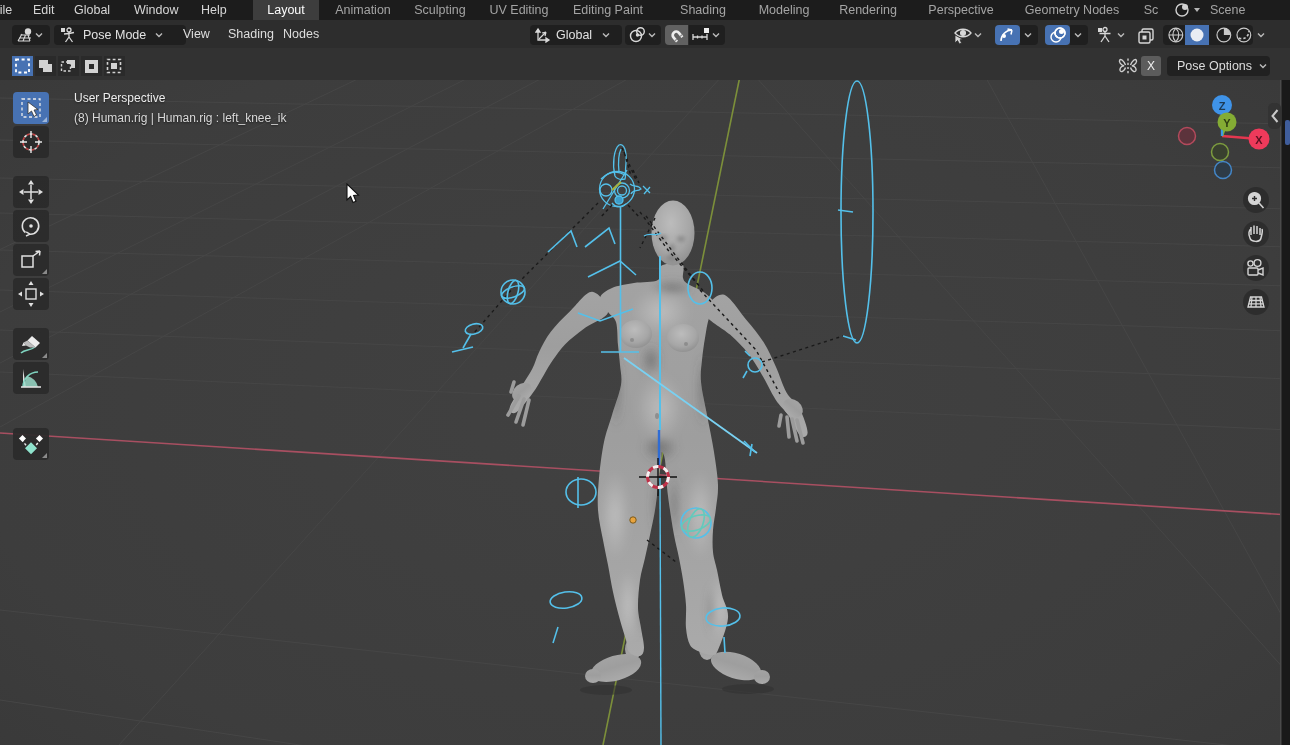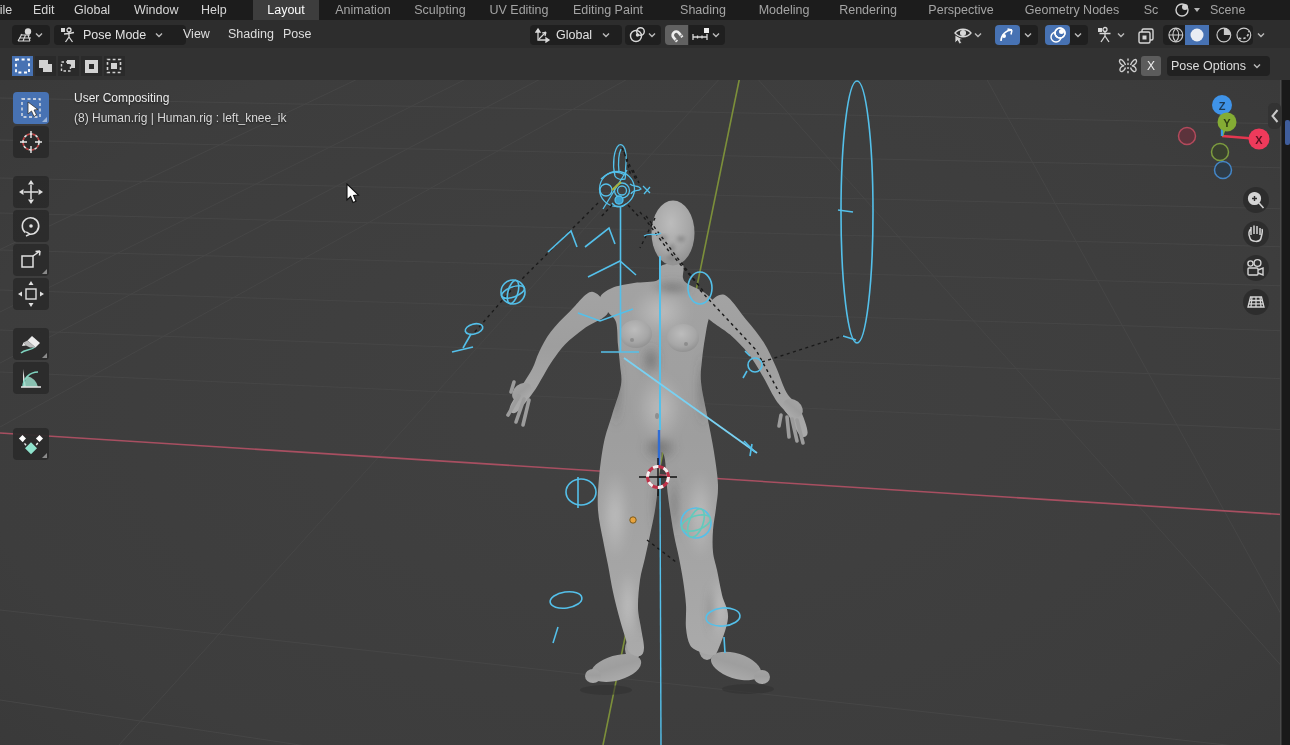--- a/index.html
+++ b/index.html
@@ -318,21 +318,21 @@
         </g>
         <rect x="1" y="1" width="4" height="4" fill="#d8d8d8"></rect>
       </svg>
   <span style="margin-left:6px">Pose Mode</span>
   <svg style="margin-left:8px" width="10" height="8" viewBox="0 0 10 8">
         <path d="M2,2.5 L5,5.5 L8,2.5" stroke="#bbb" stroke-width="1.4" fill="none"></path>
       </svg>
  </div>
  <span class="mtxt" style="left:183px">View</span>
  <span class="mtxt" style="left:228px">Shading</span>
- <span class="mtxt" style="left:283px">Pose</span>
+ <span class="mtxt" style="left:283px">Nodes</span>
  <div class="chip" style="left:530px;width:92px">
   <svg style="margin-left:5px" width="17" height="16" viewBox="0 0 17 16">
         <g stroke="#d8d8d8" stroke-width="1.3" fill="none">
           <path d="M3,2 L3,13 L14,13"></path>
           <path d="M3,2 l-2,3 l4,0 z" fill="#d8d8d8"></path>
           <path d="M14,13 l-3,-2 l0,4 z" fill="#d8d8d8"></path>
           <path d="M4,12 L11,5 M11,5 l-4,1 M11,5 l-1,4" stroke-width="1.2"></path>
         </g>
       </svg>
   <span style="margin-left:4px">Global</span>
@@ -490,21 +490,21 @@
   </div>
 <svg class="abs" style="left:1117px;top:56px" width="22" height="20" viewBox="0 0 22 20">
     <g stroke="#cfcfcf" stroke-width="1.4" fill="none">
       <path d="M8.5,9 C7,5 4,2.5 2.8,4 C1.6,5.8 3.5,8.5 7,9.8 C4,10.2 2.2,12.5 3.2,14.8 C4.2,16.8 7.5,15 8.5,11.5"></path>
       <path d="M13.5,9 C15,5 18,2.5 19.2,4 C20.4,5.8 18.5,8.5 15,9.8 C18,10.2 19.8,12.5 18.8,14.8 C17.8,16.8 14.5,15 13.5,11.5"></path>
       <line x1="11" y1="2.5" x2="11" y2="17.5" stroke-dasharray="2.2 2"></line>
     </g>
   </svg>
 <div class="abs" style="left:1141px;top:56px;width:20px;height:20px;background:#5c5c5c;border-radius:3px;color:#f0f0f0;font-size:12px;text-align:center;line-height:20px">X</div>
 <div class="abs" style="left:1167px;top:56px;width:103px;height:20px;background:#212121;border-radius:4px;color:#dcdcdc;font-size:12.5px;display:flex;align-items:center">
-    <span style="margin-left:4px">Pose Options</span>
+    <span style="margin-left:10px">Pose Options</span>
     <svg style="margin-left:6px" width="10" height="8" viewBox="0 0 10 8">
       <path d="M2,2.5 L5,5.5 L8,2.5" stroke="#bbb" stroke-width="1.4" fill="none"></path>
     </svg>
   </div>
 
 <div class="tool on" style="top:92px">
     <svg width="36" height="32" viewBox="0 0 36 32">
       <rect x="9" y="7" width="18" height="18" fill="none" stroke="#ececec" stroke-width="1.3" stroke-dasharray="3 2.5"></rect>
       <path d="M15,10 L15,22 L18.5,19 L21,24.5 L23.5,23 L21,18 L25,17.5 Z" fill="#fff" stroke="#333" stroke-width="0.8"></path>
       <path d="M34,30 l-5,0 5,-5 z" fill="#9db6d9"></path>
@@ -582,18 +582,18 @@
       <g fill="none">
         <path d="M9,11 C12,17 15,20 18,20.5 C21,20 24,17 27,11" stroke="#e8e8e8" stroke-width="1.5" stroke-dasharray="2.5 2.5"></path>
         <rect x="7" y="8" width="5" height="5" fill="#fff" transform="rotate(45 9.5 10.5)"></rect>
         <rect x="24" y="8" width="5" height="5" fill="#fff" transform="rotate(45 26.5 10.5)"></rect>
         <rect x="13.5" y="16" width="8.5" height="8.5" fill="#8fe3cd" transform="rotate(45 18 20.5)"></rect>
       </g>
       <path d="M34,30 l-5,0 5,-5 z" fill="#8a8a8a"></path>
     </svg>
   </div>
 
-<div class="vtext" style="left:74px;top:91px">User Compositing</div>
+<div class="vtext" style="left:74px;top:91px">User Perspective</div>
 <div class="vtext" style="left:74px;top:111px;color:#d9d9d9">(8) Human.rig | Human.rig : left_knee_ik</div>
 
 <svg class="abs" style="left:345px;top:183px" width="16" height="22" viewBox="0 0 16 22">
     <path d="M2,1 L2,17 L5.6,13.5 L8,19.5 L11,18.2 L8.6,12.4 L13.5,12 Z" fill="#fff" stroke="#111" stroke-width="1.1"></path>
   </svg>
 
 </body></html>

